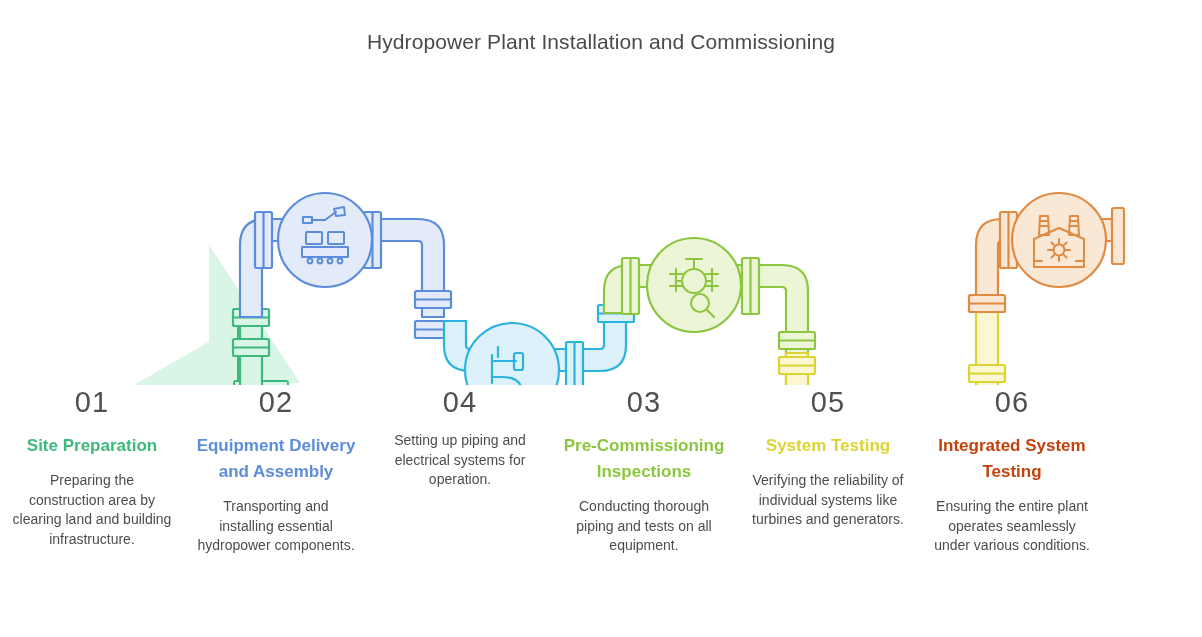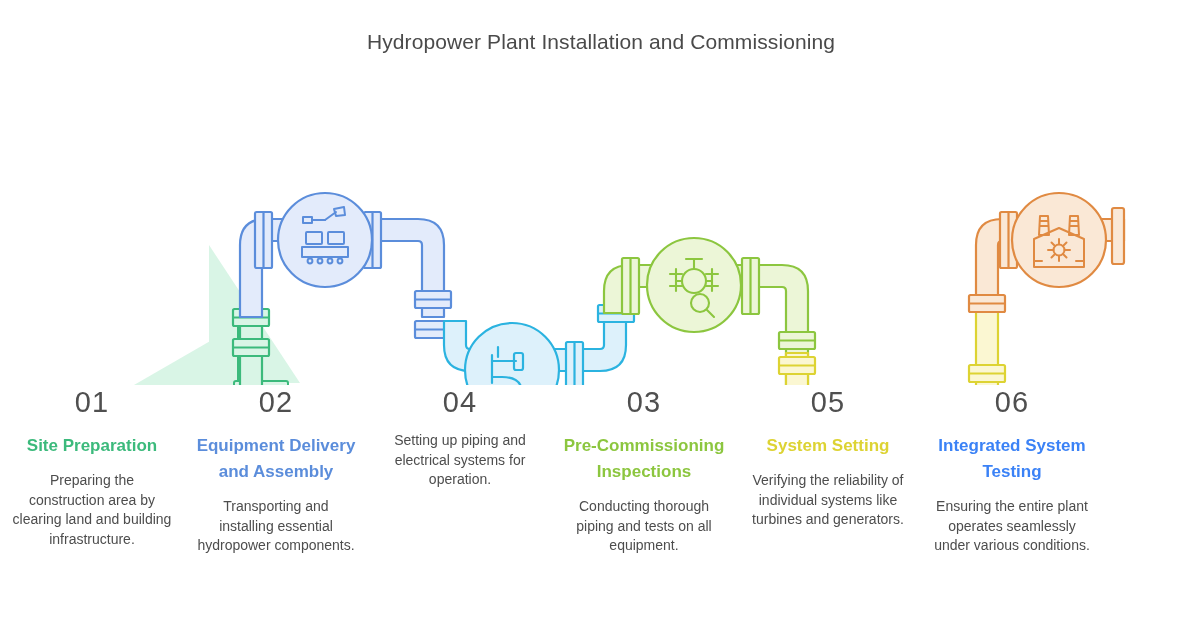--- a/index.html
+++ b/index.html
@@ -345,23 +345,23 @@
       <div class="step-number">04</div>
       <div class="step-desc">Setting up piping and electrical systems for operation.</div>
     </div>
     <div class="step-col">
       <div class="step-number">03</div>
       <div class="step-title" style="color:#8cc63f">Pre-Commissioning Inspections</div>
       <div class="step-desc">Conducting thorough piping and tests on all equipment.</div>
     </div>
     <div class="step-col">
       <div class="step-number">05</div>
-      <div class="step-title" style="color:#ddd333">System Setting</div>
+      <div class="step-title" style="color:#ddd333">System Testing</div>
       <div class="step-desc">Verifying the reliability of individual systems like turbines and generators.</div>
     </div>
     <div class="step-col">
       <div class="step-number">06</div>
-      <div class="step-title" style="color:#3b82f6">Integrated System Testing</div>
+      <div class="step-title" style="color:#c2410c">Integrated System Testing</div>
       <div class="step-desc">Ensuring the entire plant operates seamlessly under various conditions.</div>
     </div>
   </div>
 
 </div>
 
 </body></html>

